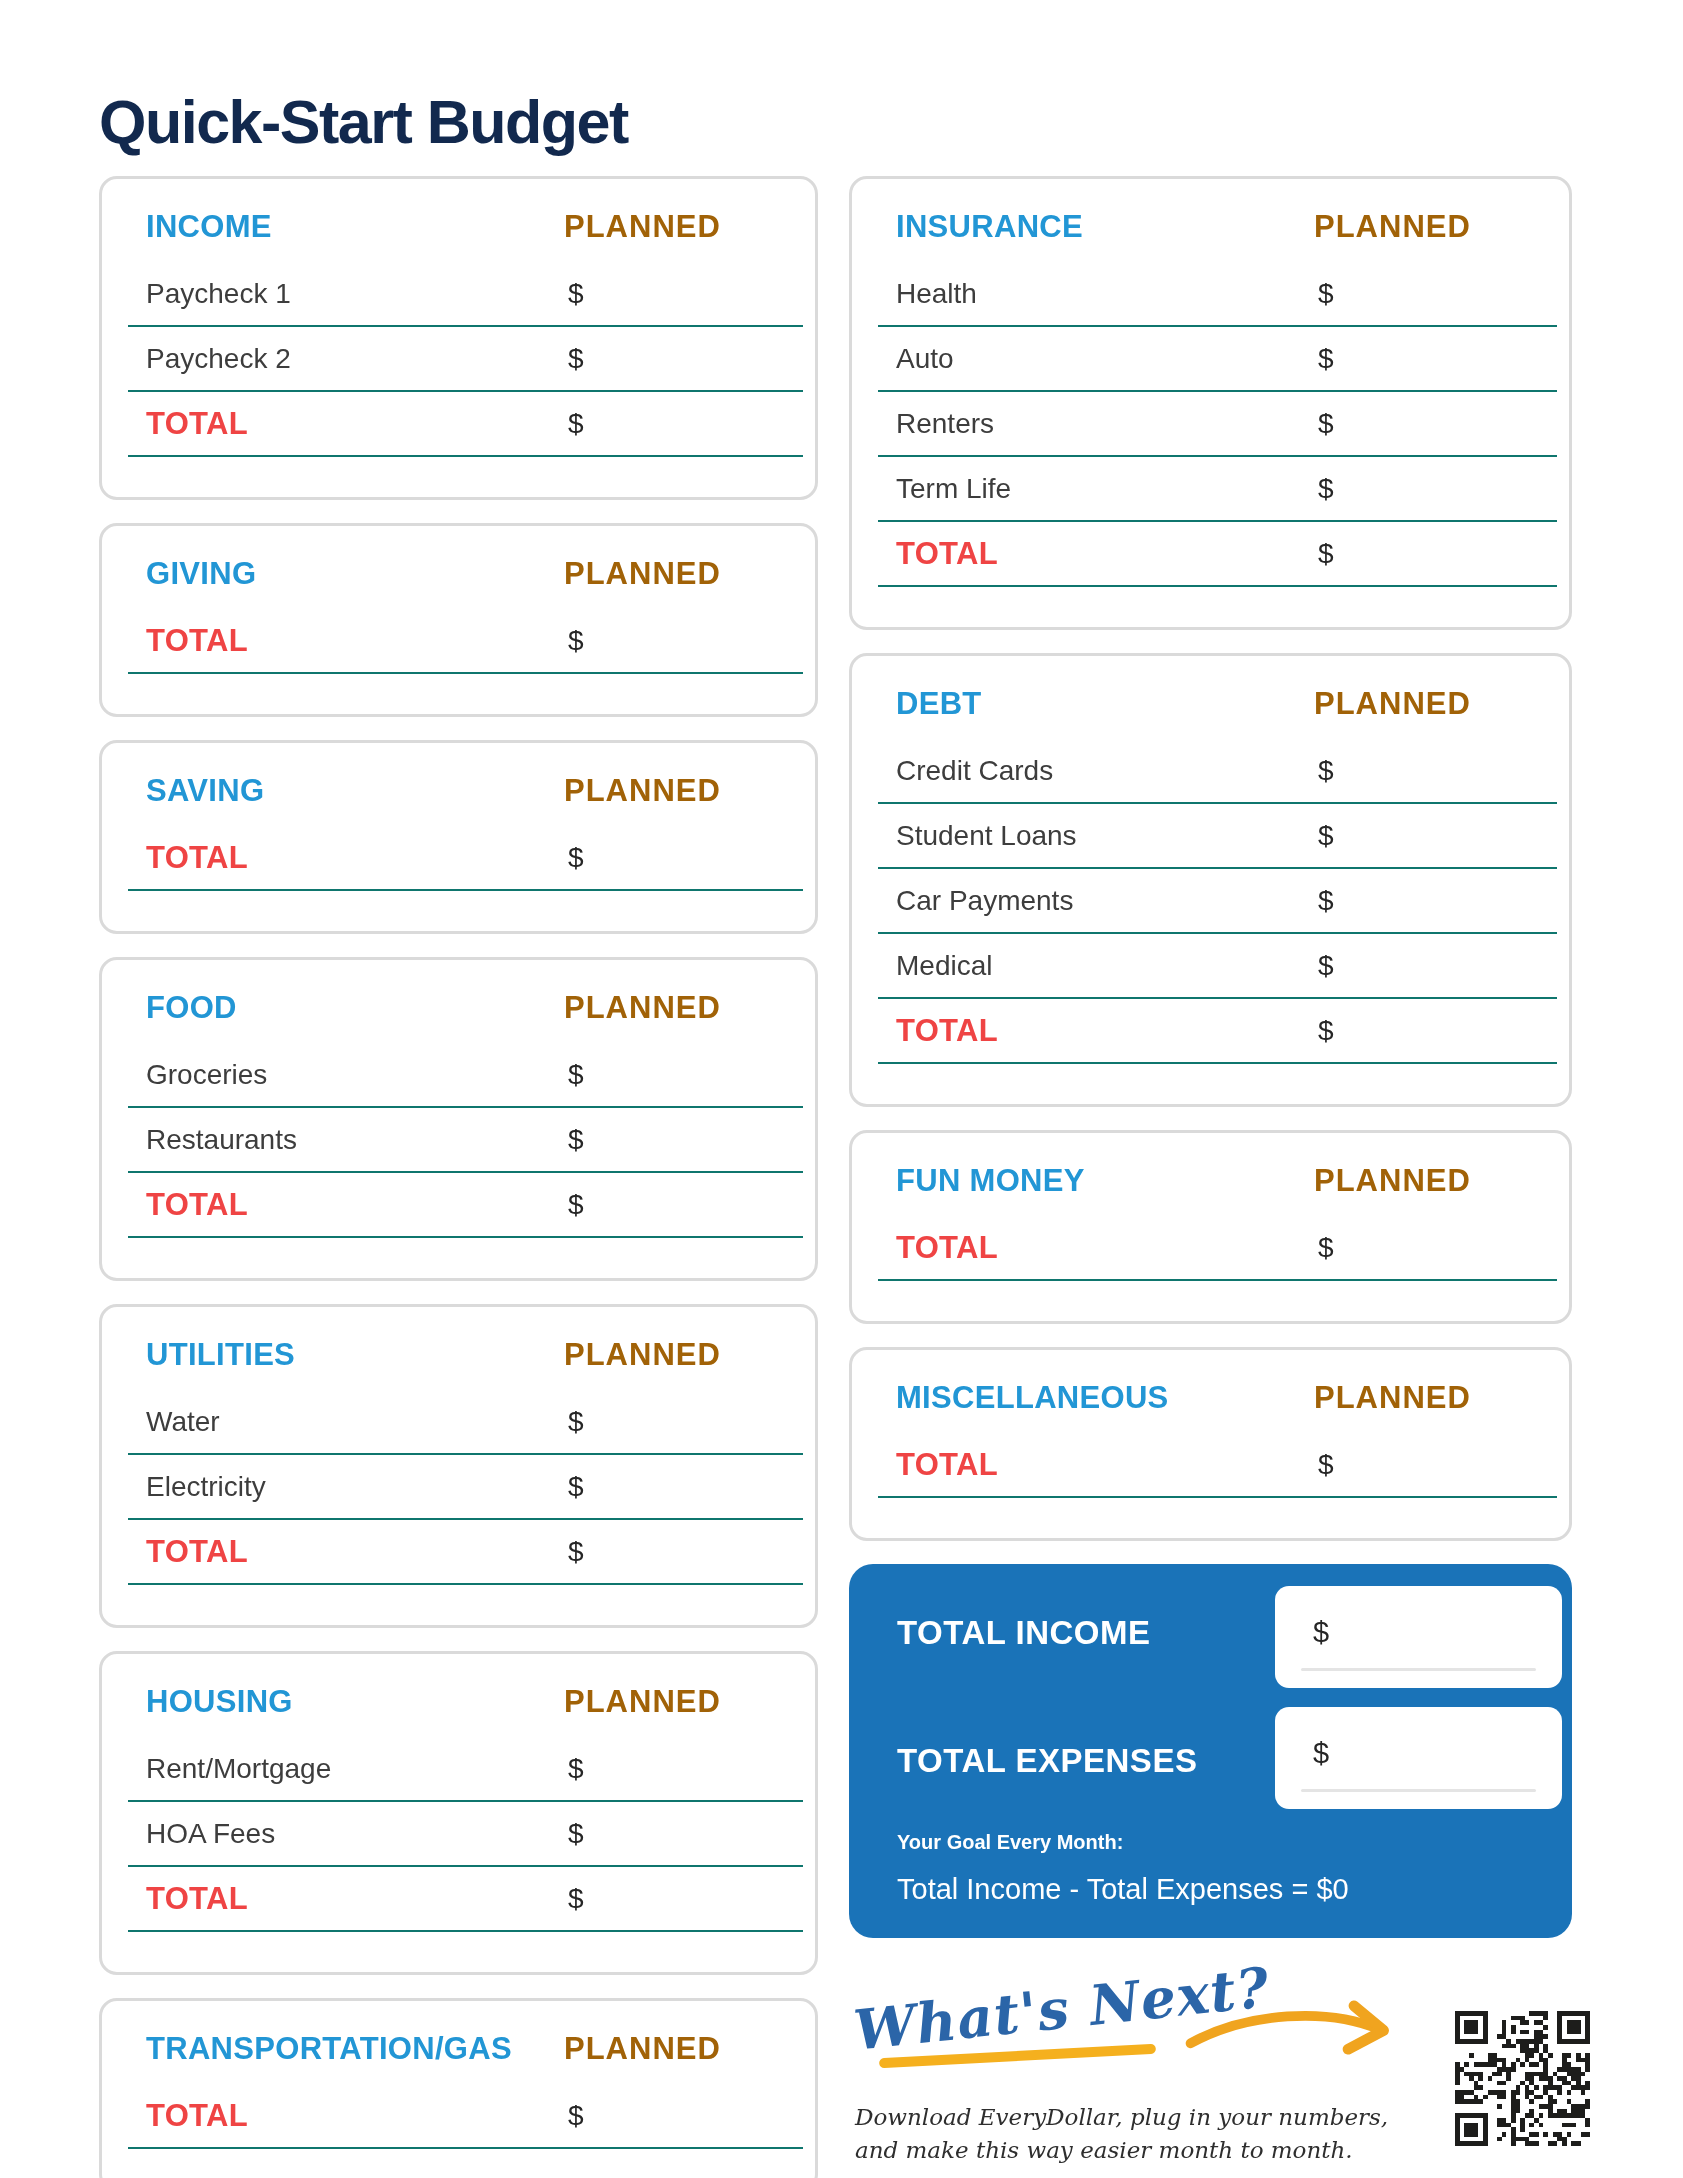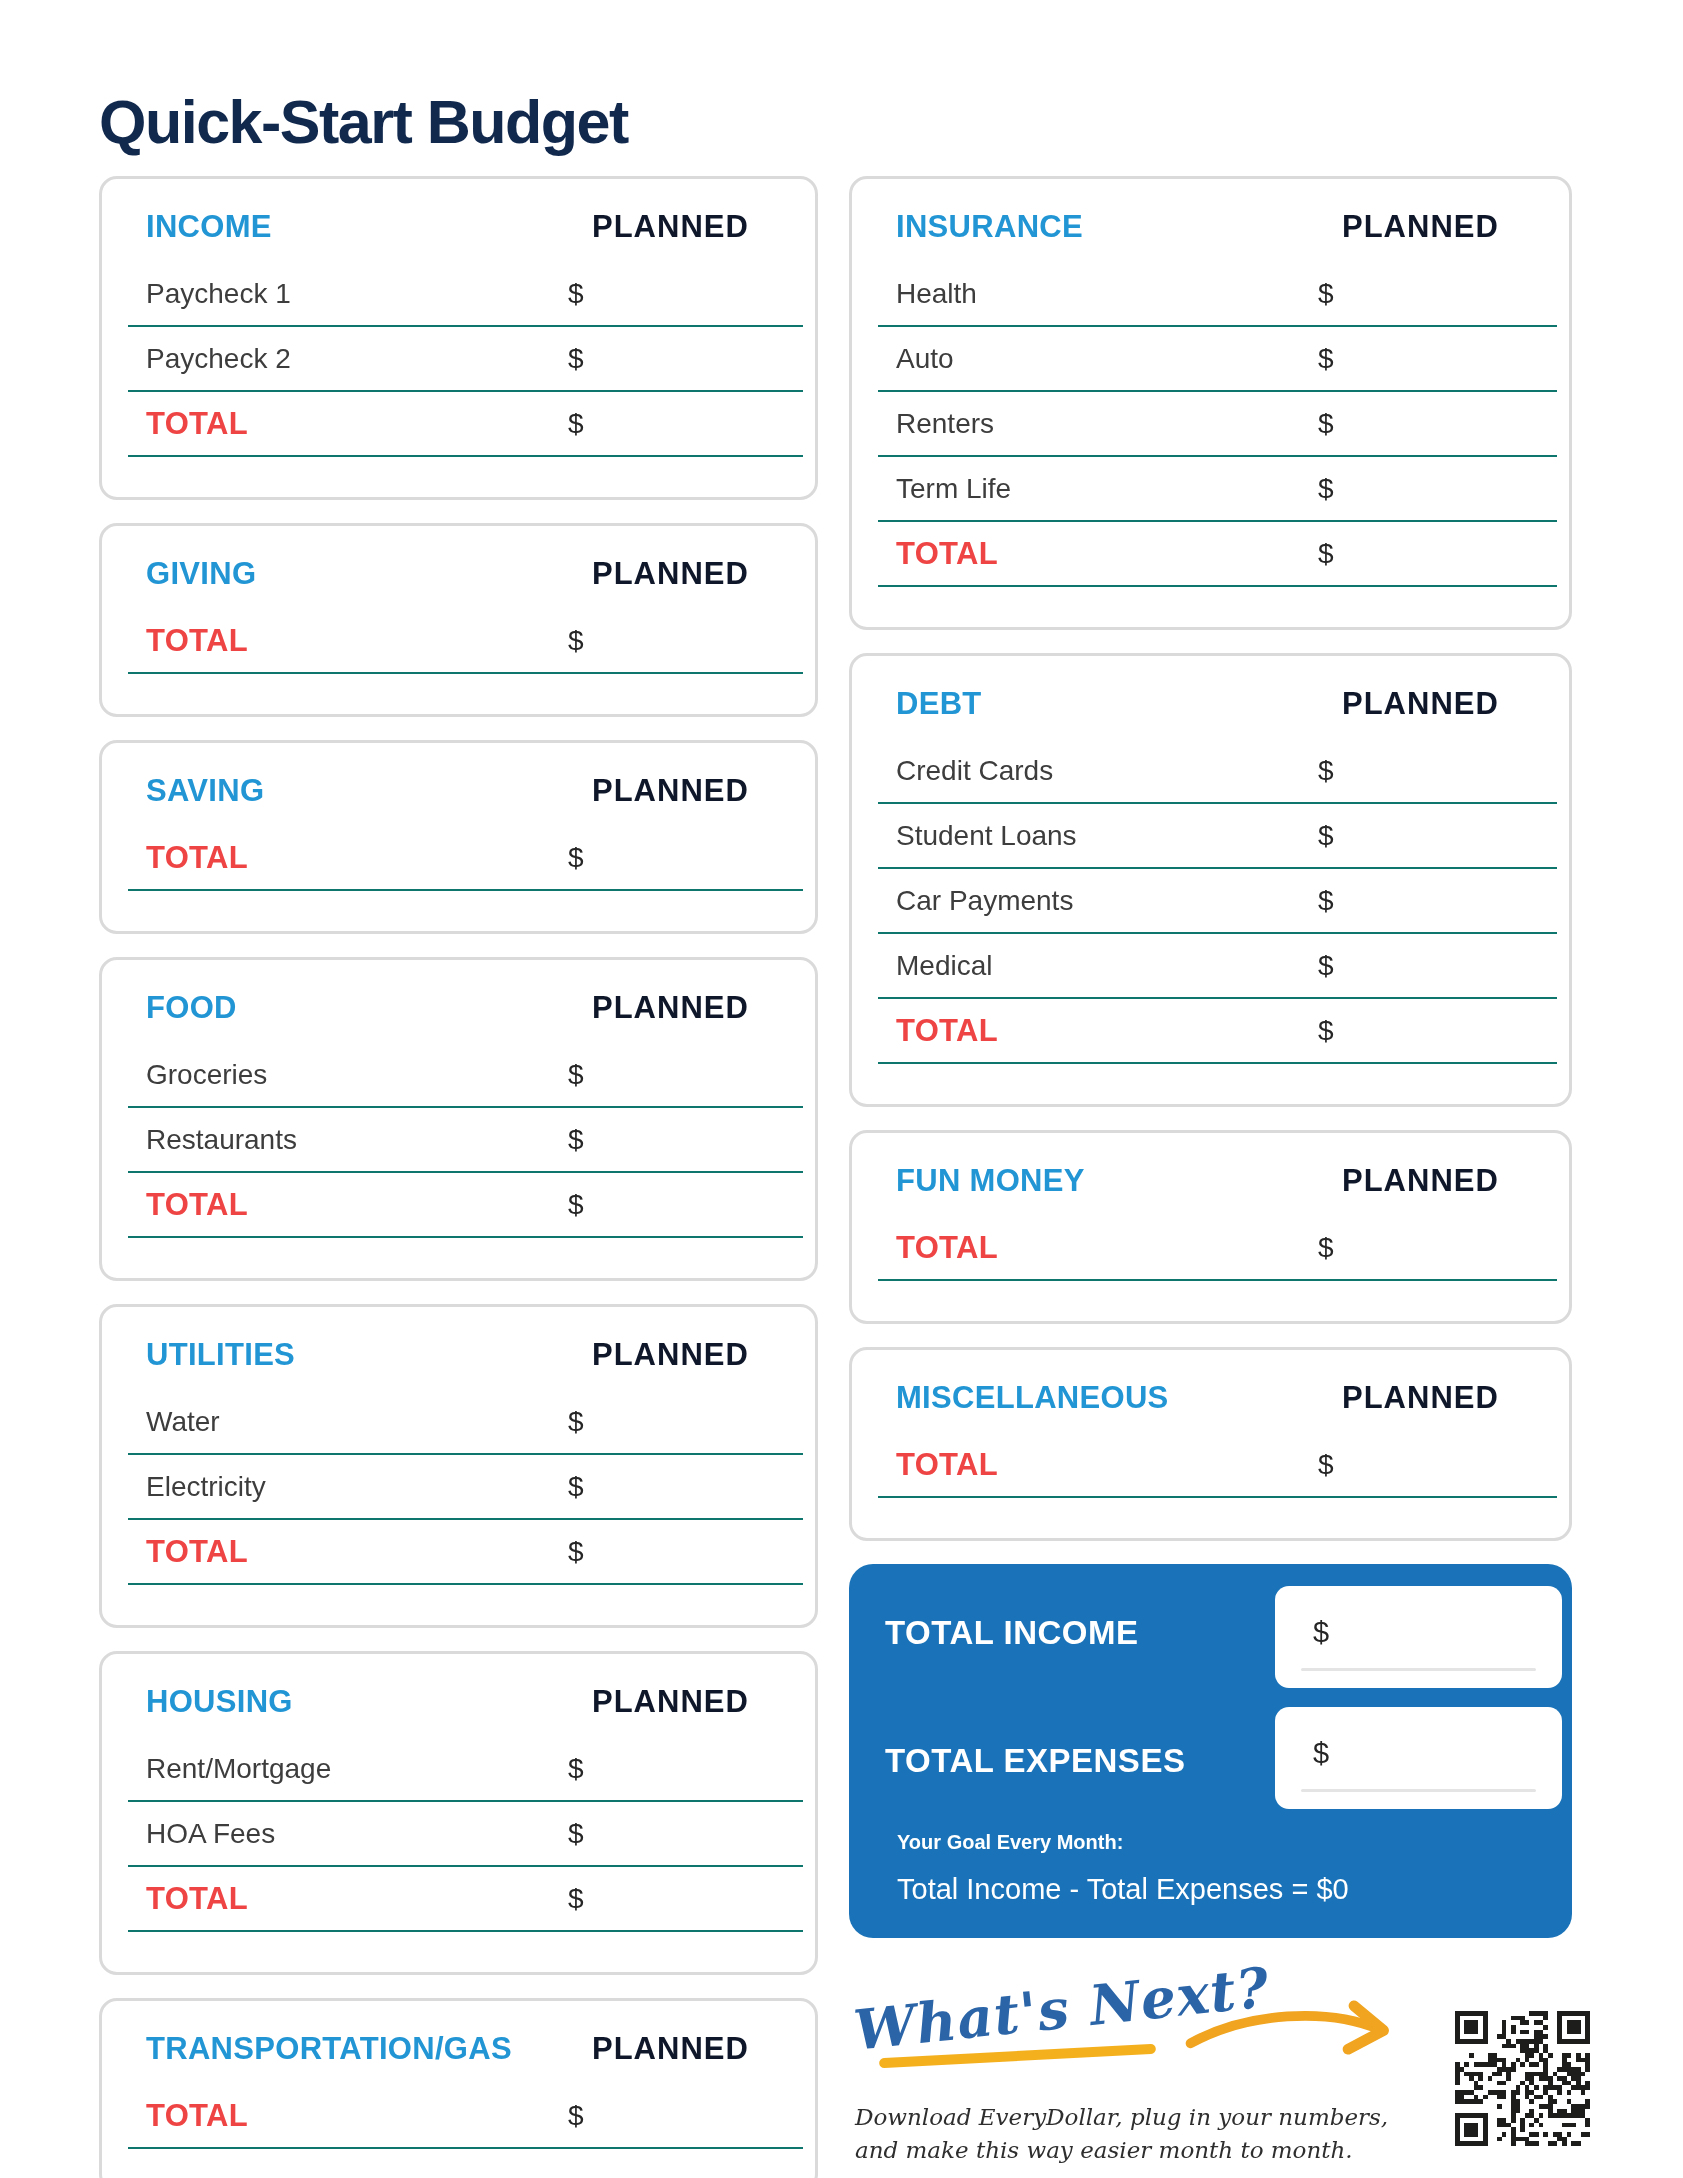--- a/index.html
+++ b/index.html
@@ -15,31 +15,31 @@
   .col { position:absolute; top:176px; }
   .col-left  { left:99px; width:719px; }
   .col-right { left:849px; width:723px; }
 
   .card {
     background:#fff; border:3px solid #dadada; border-radius:18px;
     margin-bottom:23px; position:relative; padding:12px 12px 40px 26px;
   }
   .card-head { height:71px; display:flex; align-items:center; padding-left:18px; position:relative; }
   .cat { font-size:31px; font-weight:bold; color:#2296d5; letter-spacing:0.3px; }
-  .planned { position:absolute; left:464px; font-size:31px; font-weight:bold; color:#0f172a; letter-spacing:1px; }
+  .planned { position:absolute; left:436px; font-size:31px; font-weight:bold; color:#a16207; letter-spacing:1px; }
   .row { height:65px; position:relative; display:flex; align-items:center; padding-left:18px; border-bottom:2px solid #0f766e; }
   .row .label { font-size:28px; color:#3d3d3d; }
   .row.total .label { font-size:31px; font-weight:bold; color:#ef4444; letter-spacing:0.3px; }
   .amt { position:absolute; left:440px; font-size:28px; color:#262626; }
 
   .summary {
     height:374px; background:#1a73b8; border-radius:24px; position:relative;
     color:#fff; margin-bottom:18px;
   }
-  .sum-label { position:absolute; left:36px; font-size:33px; font-weight:bold; letter-spacing:0.5px; }
+  .sum-label { position:absolute; left:48px; font-size:33px; font-weight:bold; letter-spacing:0.5px; }
   .sum-label.income { top:50px; }
   .sum-label.expenses { top:178px; }
   .sum-box {
     position:absolute; left:426px; width:287px; height:102px; background:#fff;
     border-radius:14px; color:#262626;
   }
   .sum-box.income-box { top:22px; }
   .sum-box.expenses-box { top:143px; }
   .sum-dollar { position:absolute; left:38px; top:30px; font-size:29px; }
   .sum-line { position:absolute; left:26px; right:26px; bottom:17px; height:3px; background:#e4e4e4; border-radius:2px; }

